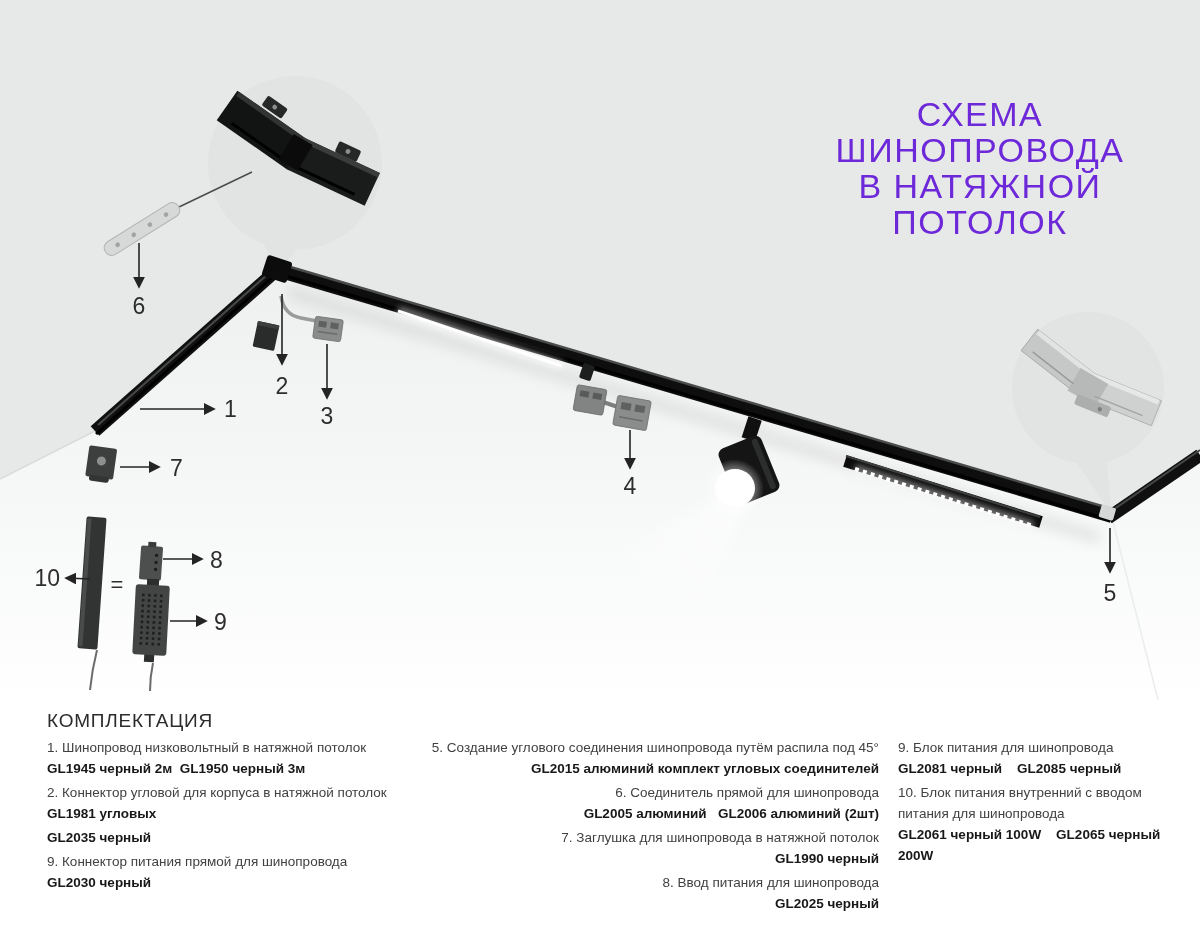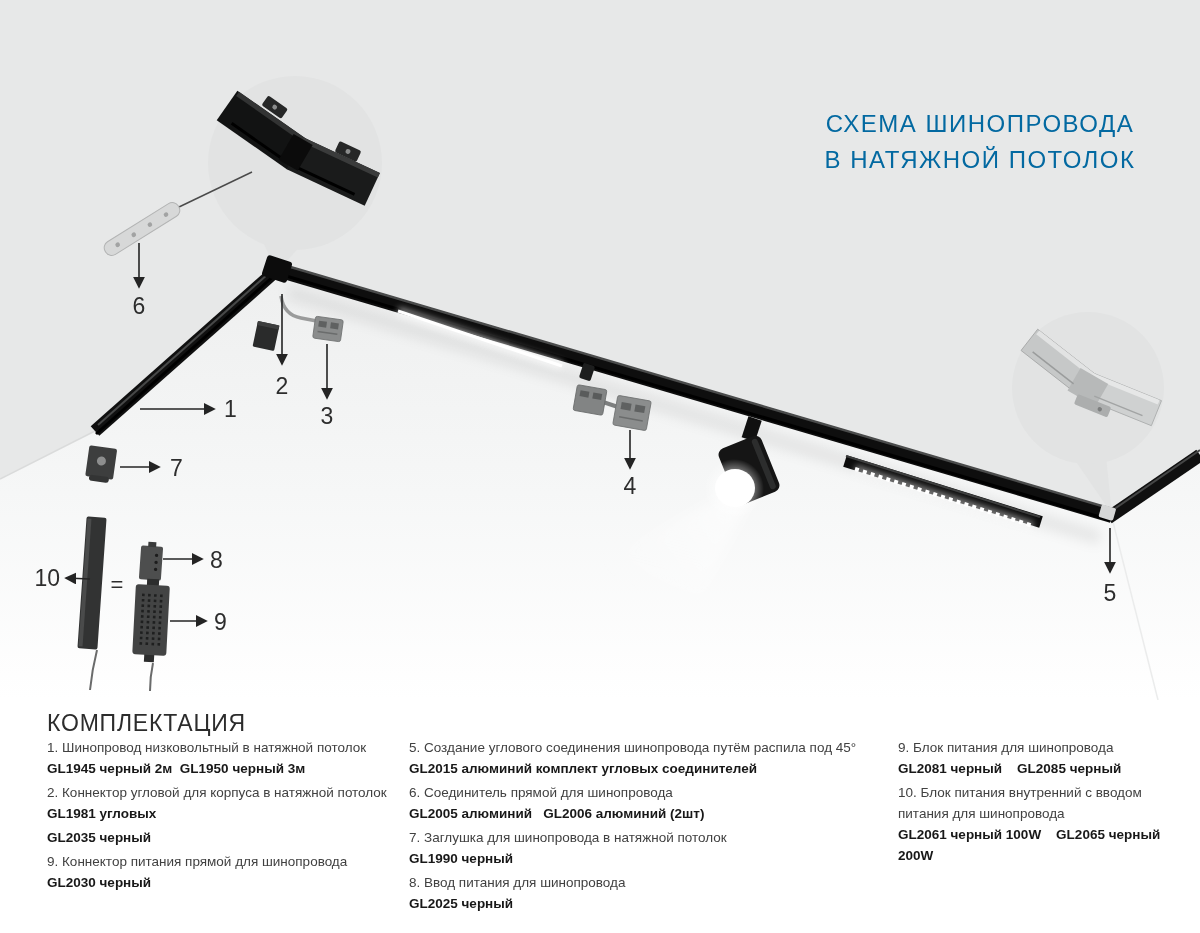--- a/index.html
+++ b/index.html
@@ -2,34 +2,34 @@
 <html><head>
 <meta charset="utf-8">
 <style>
   * { margin:0; padding:0; box-sizing:border-box; }
   body { background:#ffffff; }
   .page {
     position:relative; width:1200px; height:933px; background:#ffffff;
     overflow:hidden; font-family:"Liberation Sans", sans-serif;
   }
   .title {
-    position:absolute; left:770px; top:106px; width:420px;
-    text-align:center; font-size:24px; line-height:36px;
-    letter-spacing:1.5px; color:#0369a1; font-weight:400;
+    position:absolute; left:770px; top:96px; width:420px;
+    text-align:center; font-size:34px; line-height:36px;
+    letter-spacing:1.5px; color:#6d28d9; font-weight:400;
   }
   .diagram-svg { position:absolute; left:0; top:0; }
   .num { font-family:"Liberation Sans", sans-serif; font-size:23px; fill:#2d2d2d; }
   .eq  { font-family:"Liberation Sans", sans-serif; font-size:22px; fill:#2d2d2d; }
   .heading {
     position:absolute; left:47px; top:710px;
-    font-size:23px; letter-spacing:0.8px; color:#2c2c2c; font-weight:400;
+    font-size:19px; letter-spacing:0.8px; color:#2c2c2c; font-weight:400;
   }
   .col { position:absolute; top:737px; }
   .col-1 { left:47px;  width:375px; }
-  .col-2 { left:409px; width:458px; }
+  .col-2 { left:421px; width:458px;text-align:right; }
   .col-3 { left:898px; width:292px; }
   .item { margin-bottom:3px; }
   .desc {
     font-size:13.5px; line-height:21px; color:#414141; font-weight:400;
     white-space:pre-wrap;
   }
   .code {
     font-size:13.5px; line-height:21px; color:#181818; font-weight:700;
     white-space:pre-wrap;
   }

